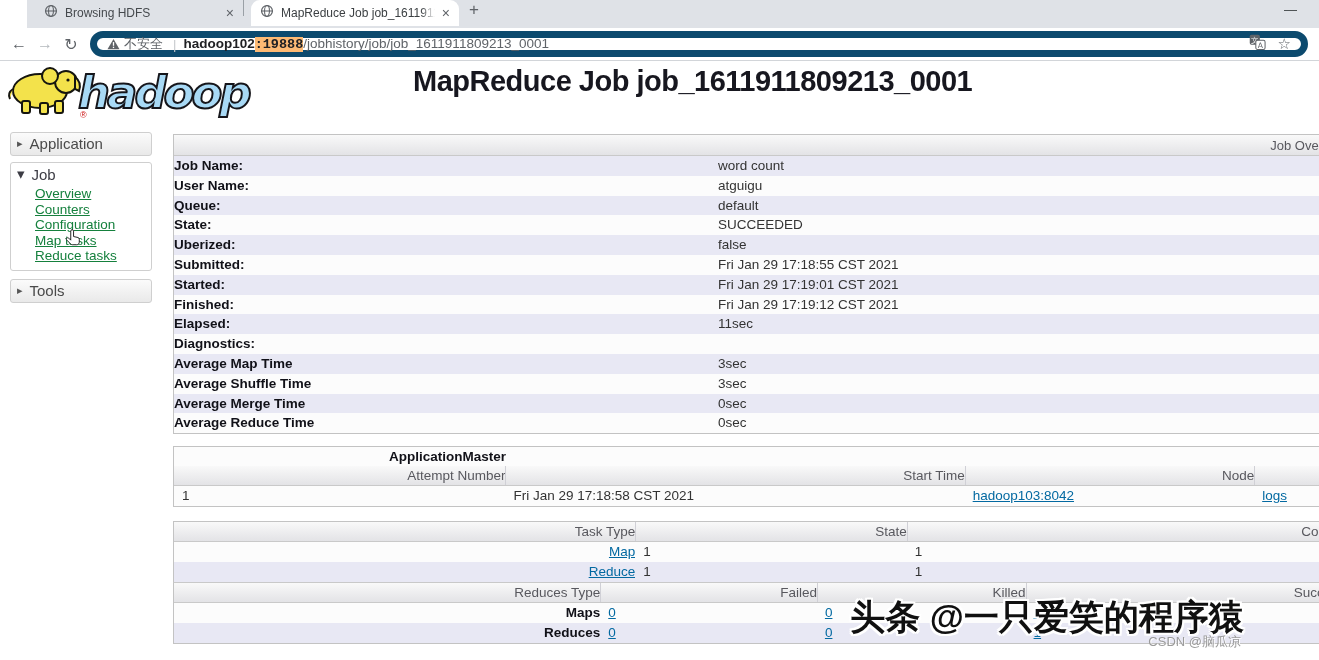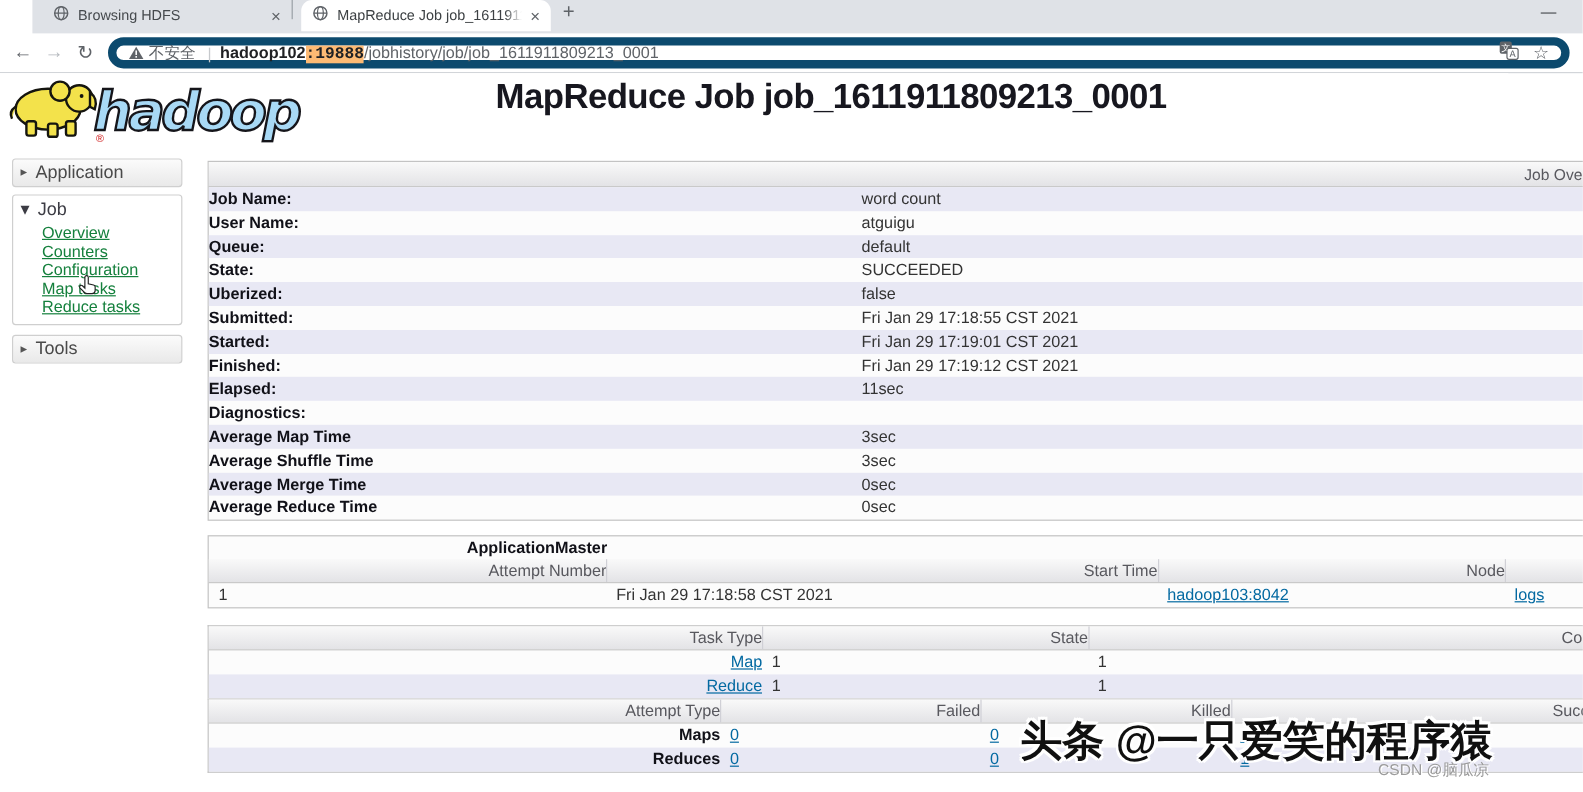--- a/index.html
+++ b/index.html
@@ -310,21 +310,21 @@
       </div>
       <div class="trow alt">
         <div class="tcell c tk-c1"><a class="dlink blink">Reduce</a></div>
         <div class="tcell pl tk-c2">1</div>
         <div class="tcell pl tk-c3">1</div>
       </div>
     </div>
 
     <div class="dt" style="border-top:1px solid #c9c9c9;">
       <div class="trow head">
-        <div class="tcell c at-c1">Attempt Type</div>
+        <div class="tcell c at-c1">Reduces Type</div>
         <div class="tcell c at-c2 vline">Failed</div>
         <div class="tcell c at-c3 vline">Killed</div>
         <div class="tcell c at-c4 vline">Successful</div>
       </div>
       <div class="trow">
         <div class="tcell c b at-c1">Maps</div>
         <div class="tcell pl at-c2"><a class="dlink">0</a></div>
         <div class="tcell pl at-c3"><a class="dlink">0</a></div>
         <div class="tcell pl at-c4"><a class="dlink">1</a></div>
       </div>

